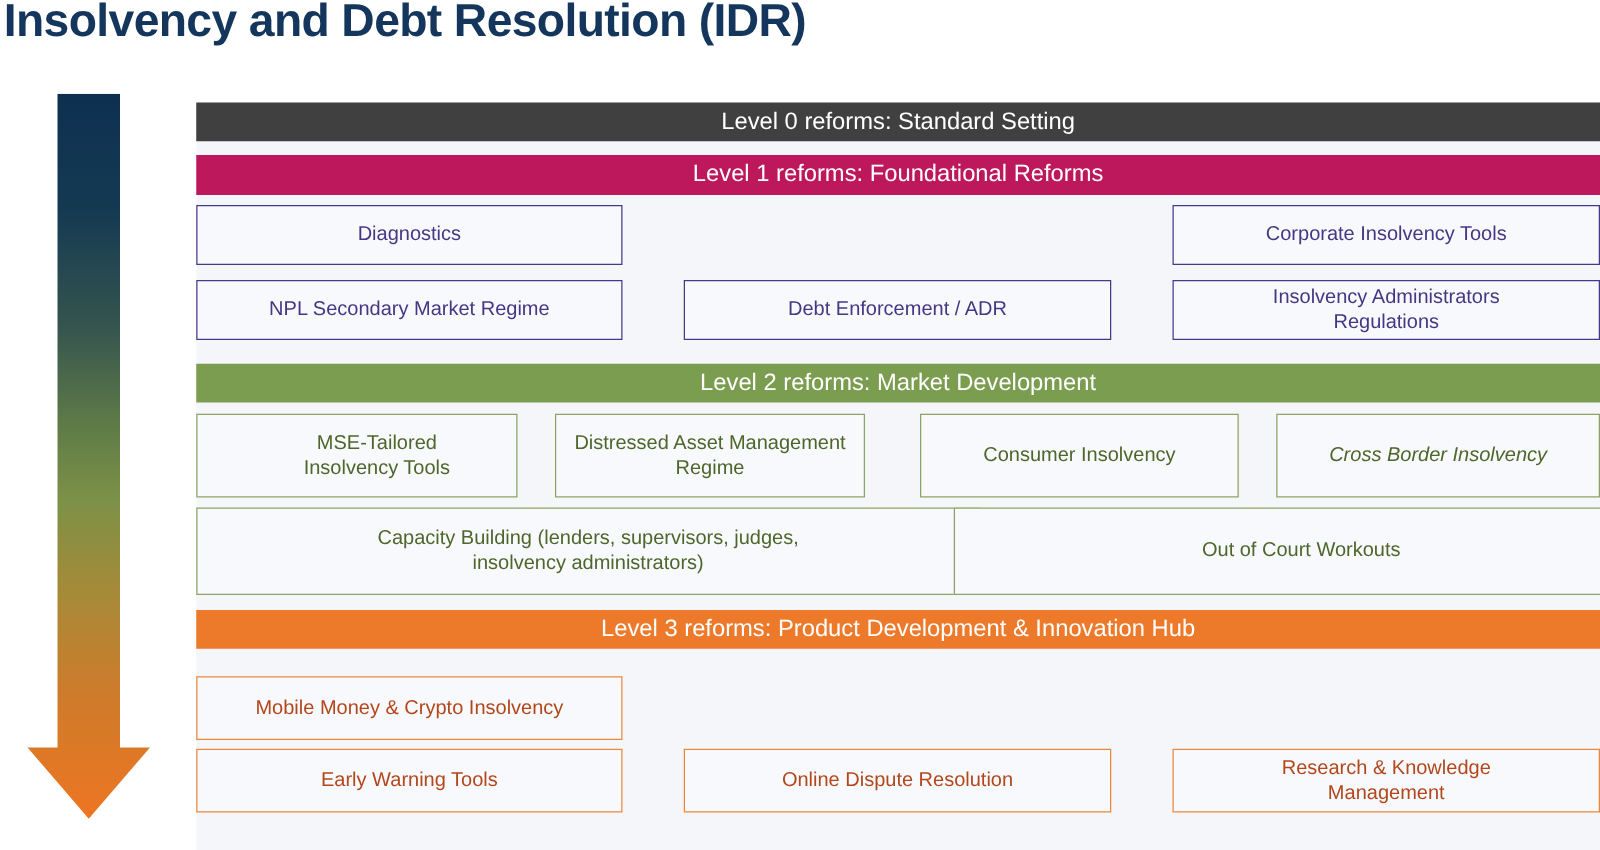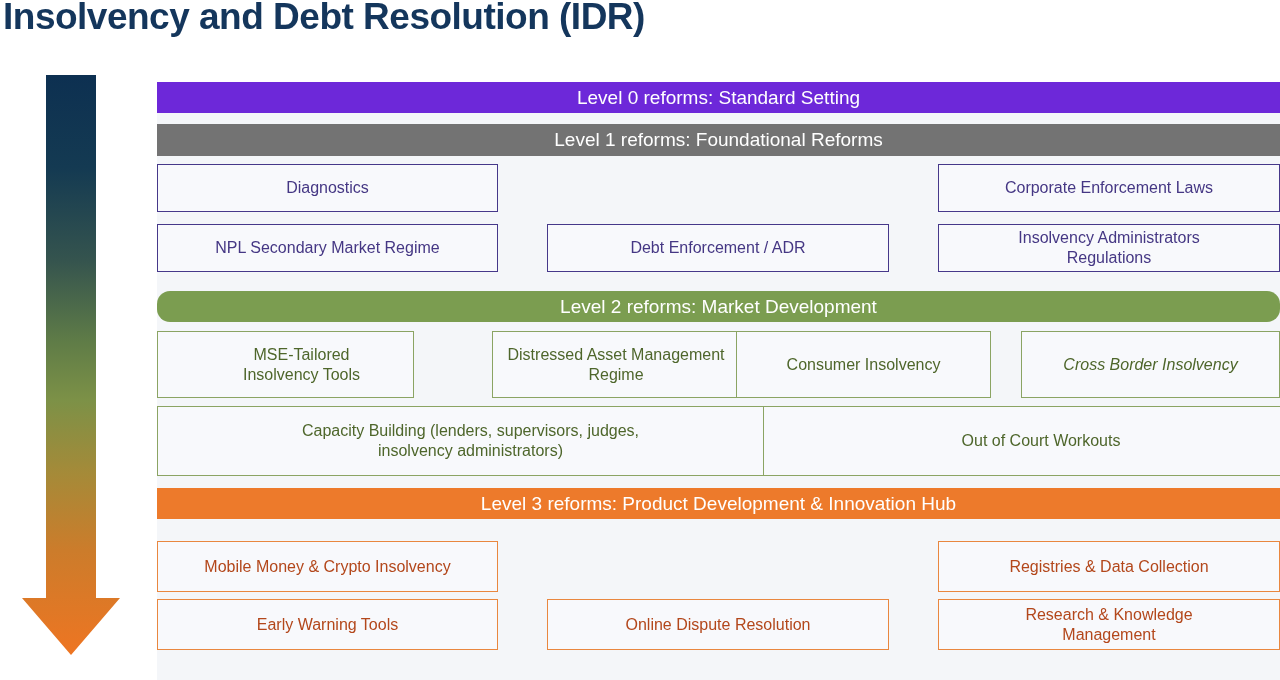--- a/index.html
+++ b/index.html
@@ -15,23 +15,23 @@
   .arrow-wrap { position:absolute; left:22px; top:75px; width:98px; height:580px; }
   .content {
     position:absolute; left:157px; top:82px; width:1123px; height:598px;
     background:#f4f6f9;
   }
   .bar {
     position:absolute; left:0; width:1123px; height:31px;
     display:flex; align-items:center; justify-content:center;
     color:#ffffff; font-size:19px;
   }
-  .bar.l0 { top:0;     background:#6d28d9; }
-  .bar.l1 { top:42px;  height:32px; background:#737373; }
-  .bar.l2 { top:209px; background:#7b9d50;border-radius:13px; }
+  .bar.l0 { top:0;     background:#404040; }
+  .bar.l1 { top:42px;  height:32px; background:#be185d; }
+  .bar.l2 { top:209px; background:#7b9d50; }
   .bar.l3 { top:406px; background:#ed7a2b; }
   .box {
     position:absolute; box-sizing:border-box;
     display:flex; align-items:center; justify-content:center;
     text-align:center; font-size:16px; line-height:1.22;
     padding:2px 8px; background:#f8f9fc;
   }
   .box span { white-space:pre-line; }
   .b1 { border:1.5px solid #46388a; color:#453784; }
   .b2 { border:1.5px solid #8ba463; color:#4e662b; }
@@ -41,21 +41,21 @@
   .c3-1 { left:0;     width:341px; }
   .c3-2 { left:390px; width:342px; }
   .c3-3 { left:781px; width:342px; }
   .r1-1 { top:82px;  height:48px; }
   .r1-2 { top:142px; height:48px; }
   .r3-1 { top:459px; height:51px; }
   .r3-2 { top:517px; height:51px; }
 
   
   .c4-1 { left:0;     width:257px;padding-left:40px; }
-  .c4-2 { left:287px; width:248px;margin-left:48px; }
+  .c4-2 { left:287px; width:248px; }
   .c4-3 { left:579px; width:255px; }
   .c4-4 { left:864px; width:259px;font-style:italic; }
   .r2-1 { top:249px; height:67px; }
   .r2-2 { top:324px; height:70px; }
   .wideA { left:0;     width:627px;align-items:center; }
   .wideB { left:606px; width:544px;padding-left:20px; }
 </style>
 </head>
 <body>
 
@@ -88,21 +88,21 @@
     </div>
 
     <div class="bar l1">
       <span>Level 1 reforms: Foundational Reforms</span>
     </div>
 
     <div class="box b1 c3-1 r1-1">
       <span>Diagnostics</span>
     </div>
     <div class="box b1 c3-3 r1-1">
-      <span>Corporate Enforcement Laws</span>
+      <span>Corporate Insolvency Tools</span>
     </div>
     <div class="box b1 c3-1 r1-2">
       <span>NPL Secondary Market Regime</span>
     </div>
     <div class="box b1 c3-2 r1-2">
       <span>Debt Enforcement / ADR</span>
     </div>
     <div class="box b1 c3-3 r1-2">
       <span>Insolvency Administrators
 Regulations</span>
@@ -134,23 +134,20 @@
       <span>Out of Court Workouts</span>
     </div>
 
     <div class="bar l3">
       <span>Level 3 reforms: Product Development &amp; Innovation Hub</span>
     </div>
 
     <div class="box b3 c3-1 r3-1">
       <span>Mobile Money &amp; Crypto Insolvency</span>
     </div>
-    <div class="box b3 c3-3 r3-1">
-      <span>Registries &amp; Data Collection</span>
-    </div>
     <div class="box b3 c3-1 r3-2">
       <span>Early Warning Tools</span>
     </div>
     <div class="box b3 c3-2 r3-2">
       <span>Online Dispute Resolution</span>
     </div>
     <div class="box b3 c3-3 r3-2">
       <span>Research &amp; Knowledge
 Management</span>
     </div>

